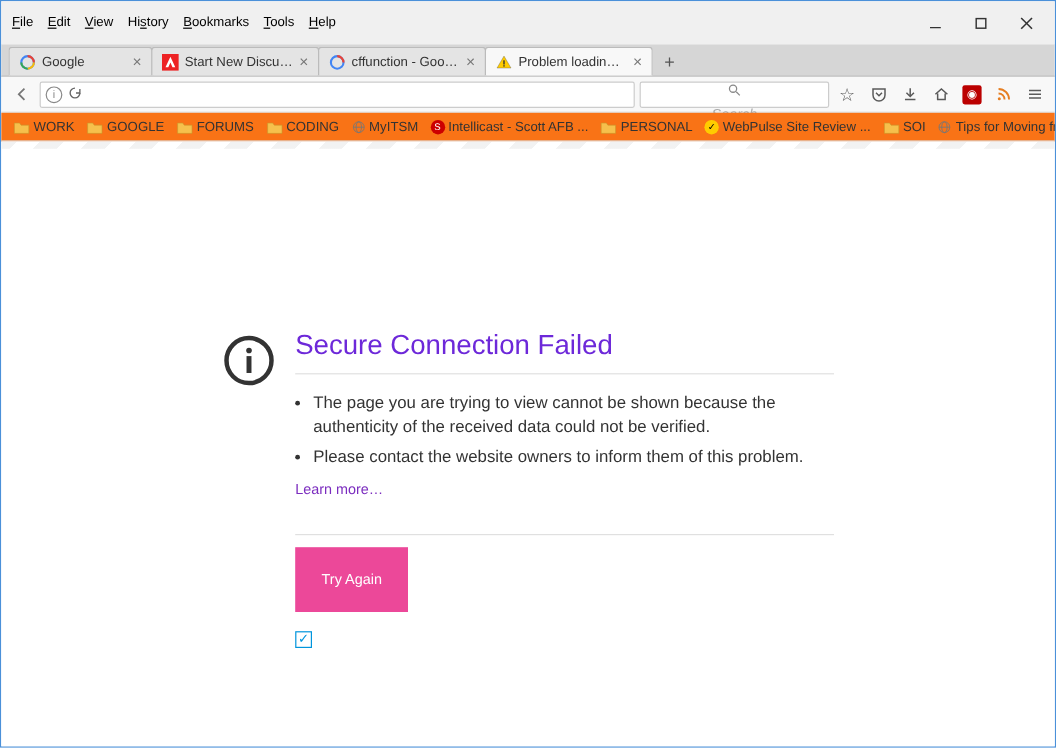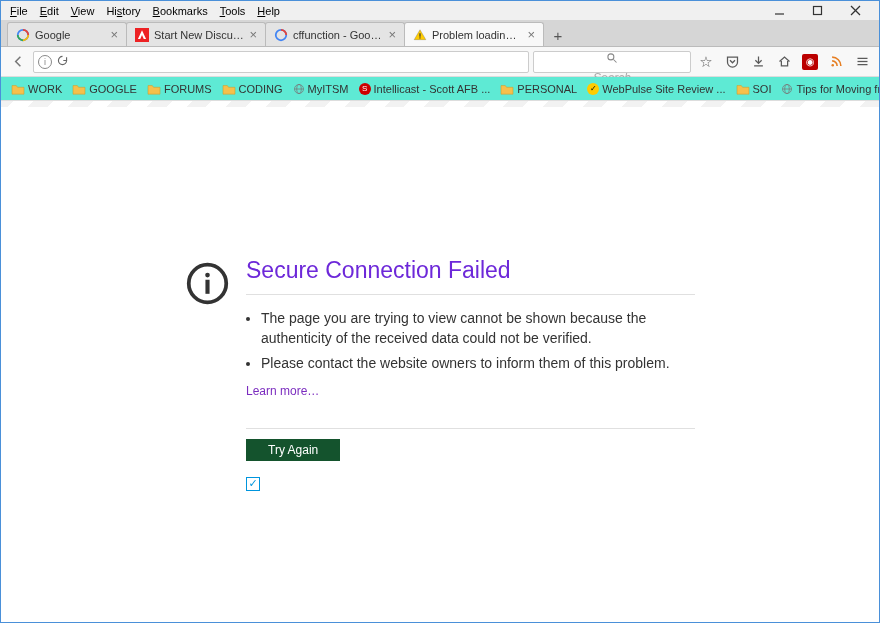--- a/index.html
+++ b/index.html
@@ -1,18 +1,18 @@
 <!DOCTYPE html>
 <html><head>
   <meta charset="utf-8">
   <style>
     * { box-sizing: border-box; margin: 0; padding: 0; }
     body { font-family: "Segoe UI", Tahoma, sans-serif; font-size: 11px; background: #fff; width: 880px; height: 623px; border: 1px solid #4a90d9; overflow: hidden; display: flex; flex-direction: column; }
     
-    .menubar { display: flex; align-items: center; background: #f0f0f0; height: 19px; padding: 0 4px; gap: 2px; }
+    .menubar { display: flex; align-items: center; background: #f0f0f0; height: 36px; padding: 0 4px; gap: 2px; }
     .menu-item { padding: 2px 5px; color: #000; cursor: default; }
     .menu-item .accel { text-decoration: underline; }
     .window-controls { margin-left: auto; display: flex; gap: 10px; padding-right: 6px; }
     .win-ctrl { width: 28px; height: 18px; display: flex; align-items: center; justify-content: center; color: #333; font-size: 13px; }
     
     .tabstrip { display: flex; align-items: flex-end; background: #d6d6d6; height: 27px; padding: 0 6px 0 6px; border-bottom: 1px solid #bbb; }
     .tab { display: flex; align-items: center; gap: 5px; height: 24px; padding: 0 8px; background: #e4e4e4; border: 1px solid #bbb; border-bottom: none; border-radius: 3px 3px 0 0; font-size: 11px; color: #333; max-width: 140px; min-width: 120px; cursor: default; margin-right: -1px; }
     .tab.active { background: #f8f8f8; }
     .tab .favicon { width: 14px; height: 14px; flex-shrink: 0; display: flex; align-items: center; justify-content: center; }
     .tab .label { white-space: nowrap; overflow: hidden; text-overflow: ellipsis; flex: 1; }
@@ -26,40 +26,40 @@
     .urlbar .url { flex: 1; font-size: 12px; color: #888; white-space: nowrap; overflow: hidden; }
     .urlbar .url .host { color: #0c0c0c; }
     .urlbar .reload { color: #666; font-size: 13px; }
     .searchbar { width: 158px; display: flex; align-items: center; height: 22px; border: 1px solid #ccc; border-radius: 2px; background: #fff; padding: 0 4px; gap: 4px; flex-direction: column; }
     .searchbar .icon { color: #888; font-size: 12px; }
     .searchbar .placeholder { color: #aaa; font-style: italic; font-size: 12px; }
     .toolbar-icon { width: 22px; height: 22px; display: flex; align-items: center; justify-content: center; color: #5a5a5a; font-size: 15px; }
     .toolbar-icon svg { width: 15px; height: 15px; }
     .ublock { background:#b00; color:#fff; width:16px; height:16px; border-radius:2px; display:flex; align-items:center; justify-content:center; font-size:10px;}
     
-    .bookmarks { display: flex; align-items: center; background: #5eead4; height: 24px; padding: 0 6px; gap: 2px; border-bottom: 1px solid #ddd; }
+    .bookmarks { display: flex; align-items: center; background: #f97316; height: 24px; padding: 0 6px; gap: 2px; border-bottom: 1px solid #ddd; }
     .bm { display: flex; align-items: center; gap: 3px; padding: 2px 4px; color: #333; font-size: 11px; cursor: default; white-space: nowrap; }
     .bm .folder { width: 14px; height: 12px; }
     .bm .circle { width:12px; height:12px; border-radius:50%; display:flex; align-items:center; justify-content:center; font-size:8px; }
     .bm .globe { width:12px; height:12px; }
     
     .content { flex: 1; background: #fff; position: relative; overflow: hidden; }
     .stripe { height: 6px; background: repeating-linear-gradient(-45deg,#f2f2f2 0 14px,#fff 14px 28px); }
     
     .err-container { width: 510px; margin: 150px auto 0; display: flex; gap: 16px; }
     .err-icon { width: 45px; height: 45px; flex-shrink: 0; margin-top:4px; }
     .err-body { flex: 1; }
     .err-title { font-size: 23px; font-weight: 300; color: #6d28d9; margin-bottom: 10px; }
     .hr { border-top: 1px solid #e0e0e0; margin-bottom: 14px; }
     .err-para { font-size: 12px; color: #333; margin-bottom: 12px; }
     .err-list { list-style: disc; padding-left: 15px; margin-bottom: 10px; }
     .err-list li { font-size: 14px; color: #333; margin-bottom: 6px; line-height: 1.4; }
     .learn-more { font-size: 12px; color: #7b2cbf; margin-bottom: 30px; display:inline-block; }
     .hr2 { border-top: 1px solid #e0e0e0; margin-bottom: 10px; }
-    .try-again { background: #14532d; color: #fff; border: none; padding: 4px 22px; font-size: 12px; cursor: pointer; margin-bottom: 16px; }
+    .try-again { background: #ec4899; color: #fff; border: none; padding: 20px 22px; font-size: 12px; cursor: pointer; margin-bottom: 16px; }
     .report { display: flex; align-items: center; gap: 8px; font-size: 12px; color: #333; }
     .chk { width: 14px; height: 14px; border: 1px solid #0095dd; background:#fff; display: flex; align-items: center; justify-content: center; color: #0095dd; font-size: 11px; }
   </style>
 </head>
 <body>
 
 <div class="menubar">
   <span class="menu-item"><span class="accel">F</span>ile</span>
   <span class="menu-item"><span class="accel">E</span>dit</span>
   <span class="menu-item"><span class="accel">V</span>iew</span>

